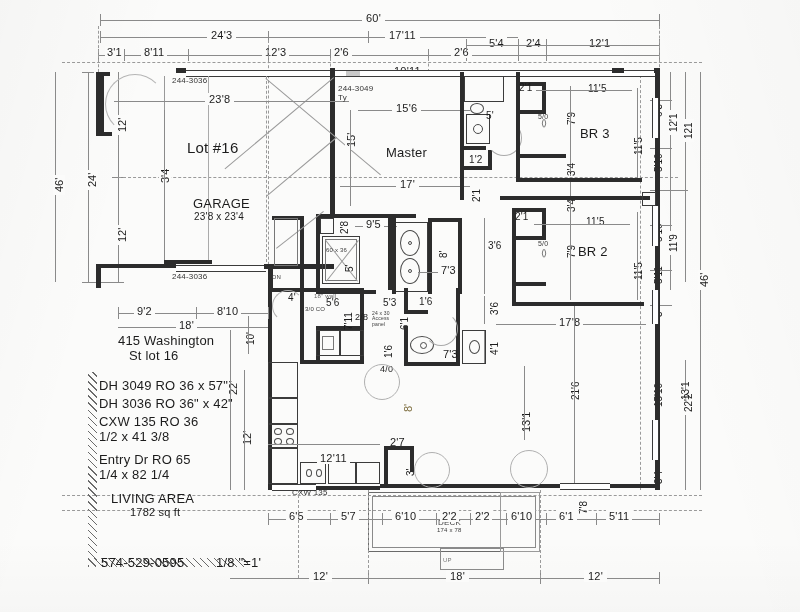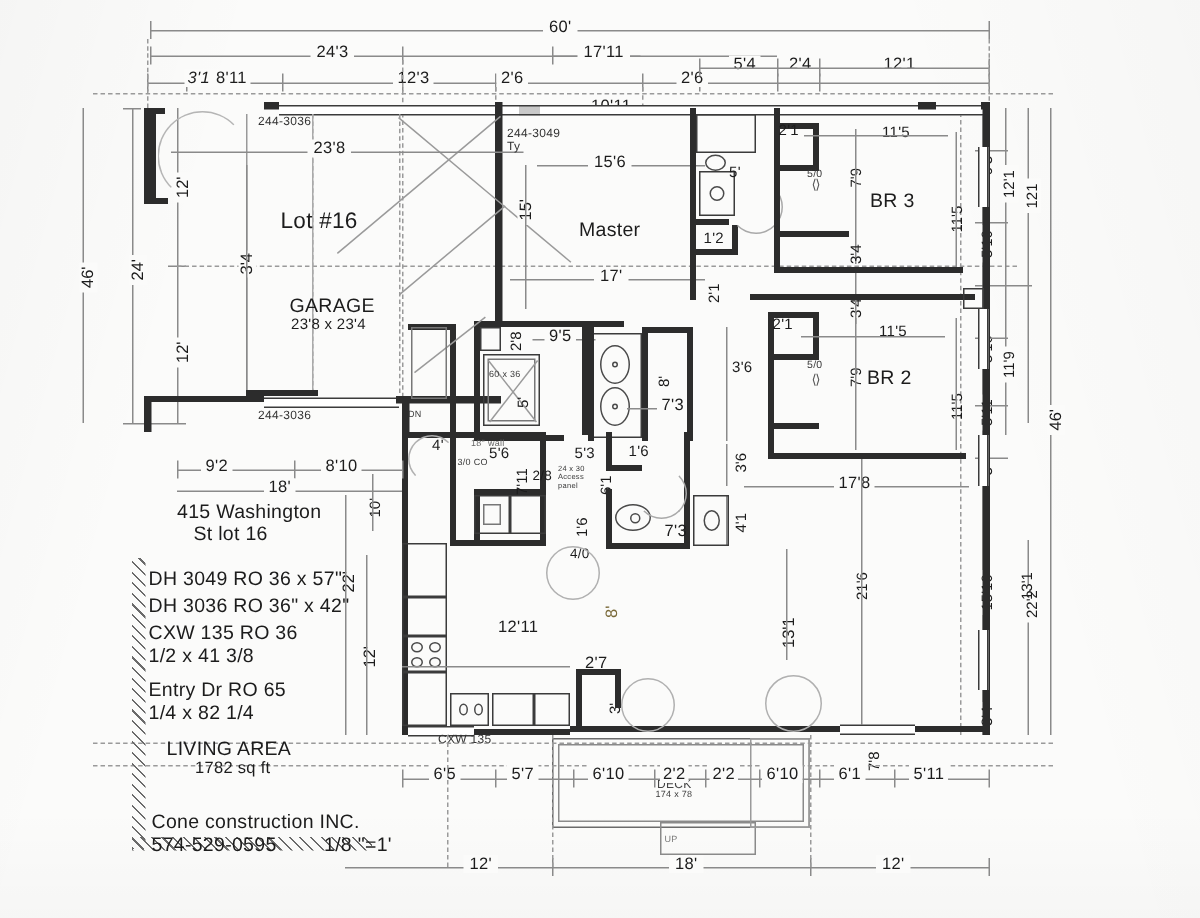--- a/index.html
+++ b/index.html
@@ -72,21 +72,21 @@
   <div class="tick" style="left:98px;top:49px;width:1px;height:12px;"></div>
   <div class="tick" style="left:124px;top:49px;width:1px;height:12px;"></div>
   <div class="tick" style="left:188px;top:49px;width:1px;height:12px;"></div>
   <div class="tick" style="left:268px;top:49px;width:1px;height:12px;"></div>
   <div class="tick" style="left:330px;top:49px;width:1px;height:12px;"></div>
   <div class="tick" style="left:428px;top:49px;width:1px;height:12px;"></div>
   <div class="tick" style="left:466px;top:49px;width:1px;height:12px;"></div>
   <div class="tick" style="left:518px;top:49px;width:1px;height:12px;"></div>
   <div class="tick" style="left:546px;top:49px;width:1px;height:12px;"></div>
   <div class="tick" style="left:659px;top:49px;width:1px;height:12px;"></div>
-  <div class="txt" style="left:123px;top:46px;background:#fbfbfa;padding:0 2px;font-style:italic;">3'1</div>
+  <div class="txt" style="left:105px;top:46px;background:#fbfbfa;padding:0 2px;">3'1</div>
   <div class="txt" style="left:141px;top:46px;background:#fbfbfa;padding:0 3px;">8'11</div>
   <div class="txt" style="left:262px;top:46px;background:#fbfbfa;padding:0 3px;">12'3</div>
   <div class="txt" style="left:331px;top:46px;background:#fbfbfa;padding:0 3px;">2'6</div>
   <div class="txt" style="left:391px;top:46px;background:#fbfbfa;padding:0 3px;margin-top:19px;">10'11</div>
   <div class="txt" style="left:451px;top:46px;background:#fbfbfa;padding:0 3px;">2'6</div>
   <div class="txt" style="left:486px;top:37px;background:#fbfbfa;padding:0 3px;">5'4</div>
   <div class="txt" style="left:523px;top:37px;background:#fbfbfa;padding:0 3px;">2'4</div>
   <div class="txt" style="left:586px;top:37px;background:#fbfbfa;padding:0 3px;">12'1</div>
   <div class="dim" style="left:466px;top:45px;width:194px;"></div>
   <div class="tick" style="left:466px;top:39px;width:1px;height:12px;"></div>
@@ -351,21 +351,21 @@
   <div class="oval" style="left:274px;top:438px;width:8px;height:7px;"></div>
   <div class="oval" style="left:286px;top:438px;width:8px;height:7px;"></div>
   <div class="box" style="left:268px;top:448px;width:30px;height:36px;"></div>
   <div class="box" style="left:300px;top:462px;width:26px;height:22px;"></div>
   <div class="oval" style="left:306px;top:469px;width:6px;height:8px;"></div>
   <div class="oval" style="left:316px;top:469px;width:6px;height:8px;"></div>
   <div class="box" style="left:328px;top:462px;width:28px;height:22px;"></div>
   <div class="box" style="left:356px;top:462px;width:24px;height:22px;"></div>
   <div class="txt sm" style="left:292px;top:488px;">CXW 135</div>
   <div class="dim" style="left:268px;top:444px;width:112px;"></div>
-  <div class="txt" style="left:317px;top:412px;background:#fbfbfa;padding:0 3px;margin-left:12px;">12'11</div>
+  <div class="txt" style="left:317px;top:452px;background:#fbfbfa;padding:0 3px;">12'11</div>
   <div class="txt" style="left:390px;top:436px;font-size:11px;">2'7</div>
   <div class="vtxt" style="left:405px;top:476px;font-size:10px;">3'</div>
   <div class="wall" style="left:384px;top:446px;width:4px;height:40px;"></div>
   <div class="wall" style="left:384px;top:446px;width:30px;height:4px;"></div>
   <div class="wall" style="left:410px;top:446px;width:4px;height:26px;"></div>
   <div class="wall" style="left:380px;top:484px;width:130px;height:4px;"></div>
   <div class="swing bl" style="left:414px;top:452px;width:34px;height:34px;border-color:#b0b0b0;"></div>
 
   <div class="vtxt" style="left:402px;top:412px;font-size:11px;color:#7a6a3a;">8'</div>
   <div class="vtxt" style="left:520px;top:432px;font-size:11px;">13'1</div>
@@ -440,17 +440,16 @@
 
   <div class="txt med" style="left:99px;top:378px;">DH 3049 RO 36 x 57"</div>
   <div class="txt med" style="left:99px;top:396px;">DH 3036 RO 36" x 42"</div>
   <div class="txt med" style="left:99px;top:414px;">CXW 135 RO 36</div>
   <div class="txt med" style="left:99px;top:429px;">1/2 x 41 3/8</div>
   <div class="txt med" style="left:99px;top:452px;">Entry Dr RO 65</div>
   <div class="txt med" style="left:99px;top:467px;">1/4 x 82 1/4</div>
 
   <div class="txt med" style="left:111px;top:491px;">LIVING AREA</div>
   <div class="txt" style="left:130px;top:506px;text-align:right;">1782 sq ft</div>
-  <div class="txt med" style="left:101px;top:540px;">Cone construction INC.</div>
   <div class="txt med" style="left:101px;top:555px;">574-529-0595</div>
   <div class="txt med" style="left:216px;top:555px;">1/8 "=1'</div>
 
 </div>
 
 </body></html>

